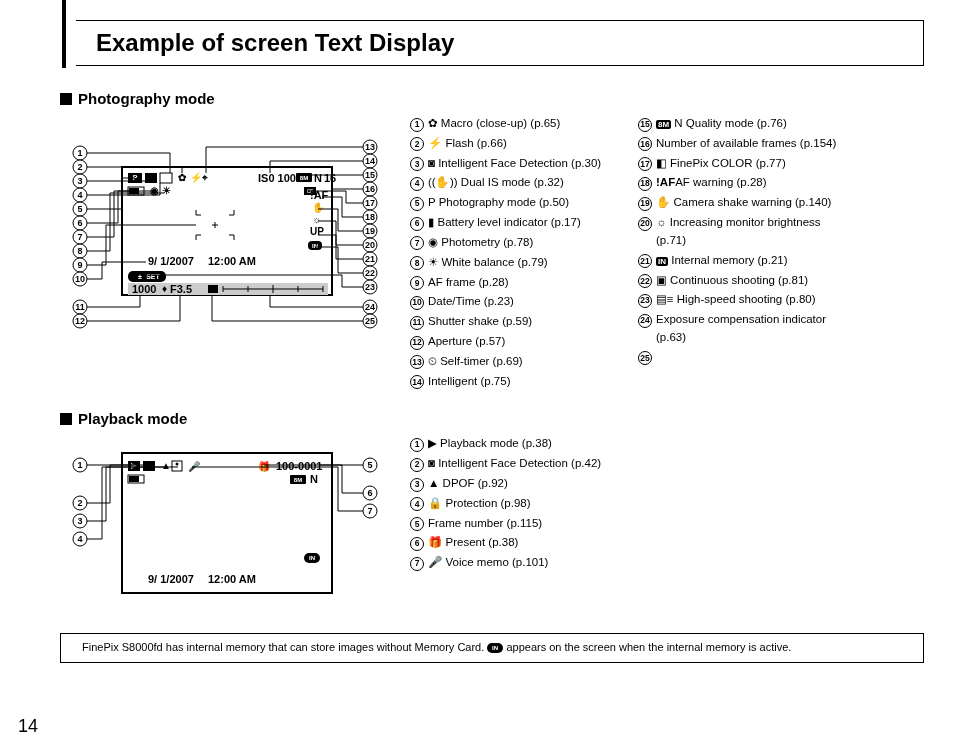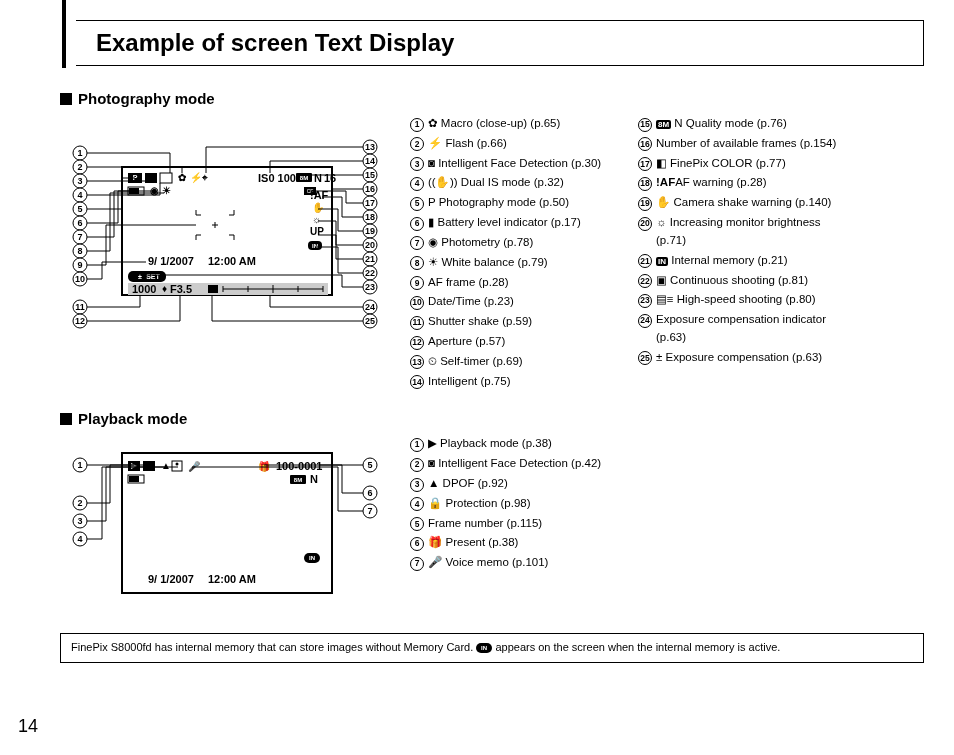--- a/index.html
+++ b/index.html
@@ -90,21 +90,21 @@
     border: 1px solid #000;
     border-radius: 50%;
     align-items: center; justify-content: center;
     font-size: 8.5px;
     font-weight: bold;
     background: #fff;
   }
   .legend-text { }
   .note-box {
     border: 1px solid #000;
-    padding: 6px 10px;
+    padding: 6px 21px;
     font-size: 11px;
     line-height: 1.4;
   }
   .icon-small {
     display: inline-block;
     vertical-align: middle;
   }
   .screen-box {
     stroke: #000;
     stroke-width: 2;
@@ -402,21 +402,20 @@
           <div class="legend-item">
             <span class="legend-num"><span class="circ">23</span></span>
             <span class="legend-text"><span>▤≡</span> High-speed shooting (p.80)</span>
           </div>
           <div class="legend-item">
             <span class="legend-num"><span class="circ">24</span></span>
             <span class="legend-text">Exposure compensation indicator (p.63)</span>
           </div>
           <div class="legend-item">
             <span class="legend-num"><span class="circ">25</span></span>
-            <span class="legend-text"><span>±</span> Exposure compensation (p.63)</span>
           </div>
         </div>
     </div>
   </div>
 
   <div class="section-head">
     <span class="blk"></span>
     <span>Playback mode</span>
   </div>
 

